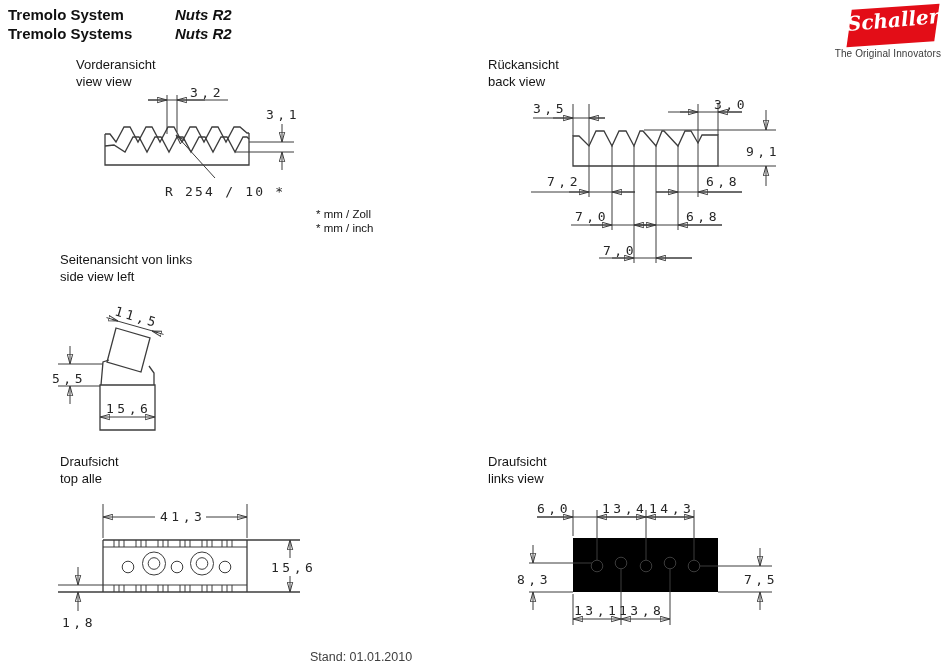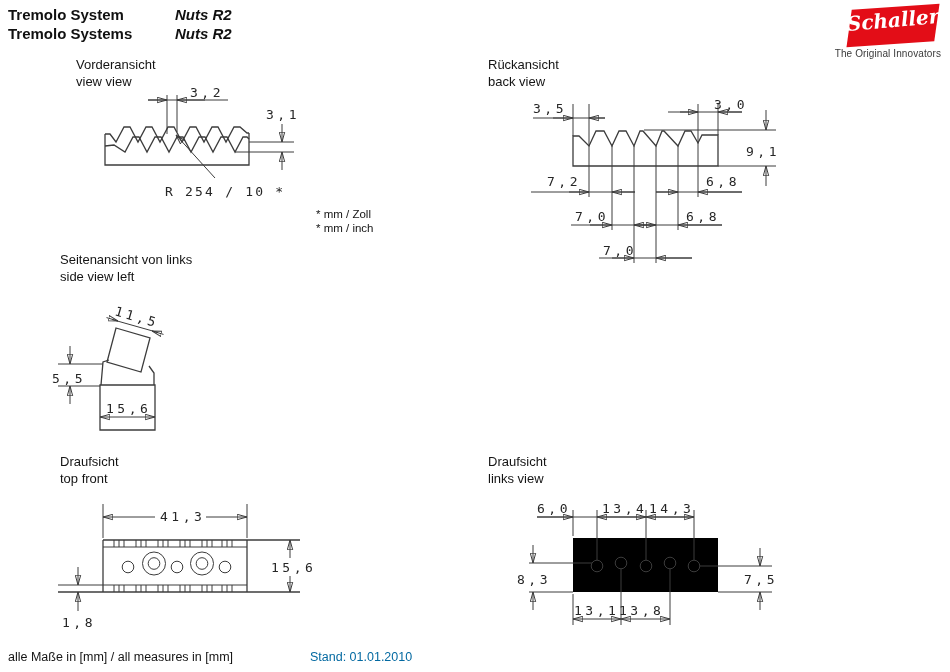--- a/index.html
+++ b/index.html
@@ -8,21 +8,21 @@
 
   .hdr-col{position:absolute;top:5px;font-size:15px;line-height:19px;font-weight:600;color:#111;}
   .hdr-title{left:8px;}
   .hdr-product{left:175px;font-style:italic;}
 
   .view-label{position:absolute;font-size:13px;line-height:17px;color:#141414;}
 
   .notes{position:absolute;left:316px;top:207px;font-size:11.5px;line-height:14px;color:#141414;}
 
   .footer-measures{position:absolute;left:8px;top:650px;font-size:12.5px;color:#141414;}
-  .footer-date{position:absolute;left:310px;top:650px;font-size:12.5px;color:#0369a1;}
+  .footer-date{position:absolute;left:310px;top:650px;font-size:12.5px;color:#404040;}
 
   svg.view{position:absolute;overflow:visible;}
   svg.view line, svg.view path, svg.view polyline, svg.view circle{
     stroke:#3c3c3c;stroke-width:1;fill:none;stroke-linecap:butt;}
   svg.view .b{stroke-width:1.3;}
   svg.view text{font-family:"DejaVu Sans Mono",monospace;font-size:13px;
     letter-spacing:3.5px;fill:#262626;stroke:none;}
   svg.view text.rnote{letter-spacing:2.2px;}
   marker path{fill:#3c3c3c;stroke:none;}
 
@@ -62,21 +62,21 @@
   <div class="view-label" style="left:488px;top:56px;">
     <div>Rückansicht</div>
     <div>back view</div>
   </div>
   <div class="view-label" style="left:60px;top:251px;">
     <div>Seitenansicht von links</div>
     <div>side view left</div>
   </div>
   <div class="view-label" style="left:60px;top:453px;">
     <div>Draufsicht</div>
-    <div>top front</div>
+    <div>top alle</div>
   </div>
   <div class="view-label" style="left:488px;top:453px;">
     <div>Draufsicht</div>
     <div>links view</div>
   </div>
 
   <div class="notes">
     <div>* mm / Zoll</div>
     <div>* mm / inch</div>
   </div>
@@ -262,16 +262,15 @@
     </g>
     <text x="537" y="513">6,0</text>
     <text x="602" y="513">13,4</text>
     <text x="649" y="513">14,3</text>
     <text x="517" y="584">8,3</text>
     <text x="744" y="584">7,5</text>
     <text x="574" y="615">13,1</text>
     <text x="619" y="615">13,8</text>
   </svg>
 
-  <div class="footer-measures">alle Maße in [mm] / all measures in [mm]</div>
   <div class="footer-date">Stand: 01.01.2010</div>
 
 </div>
 
 </body></html>

